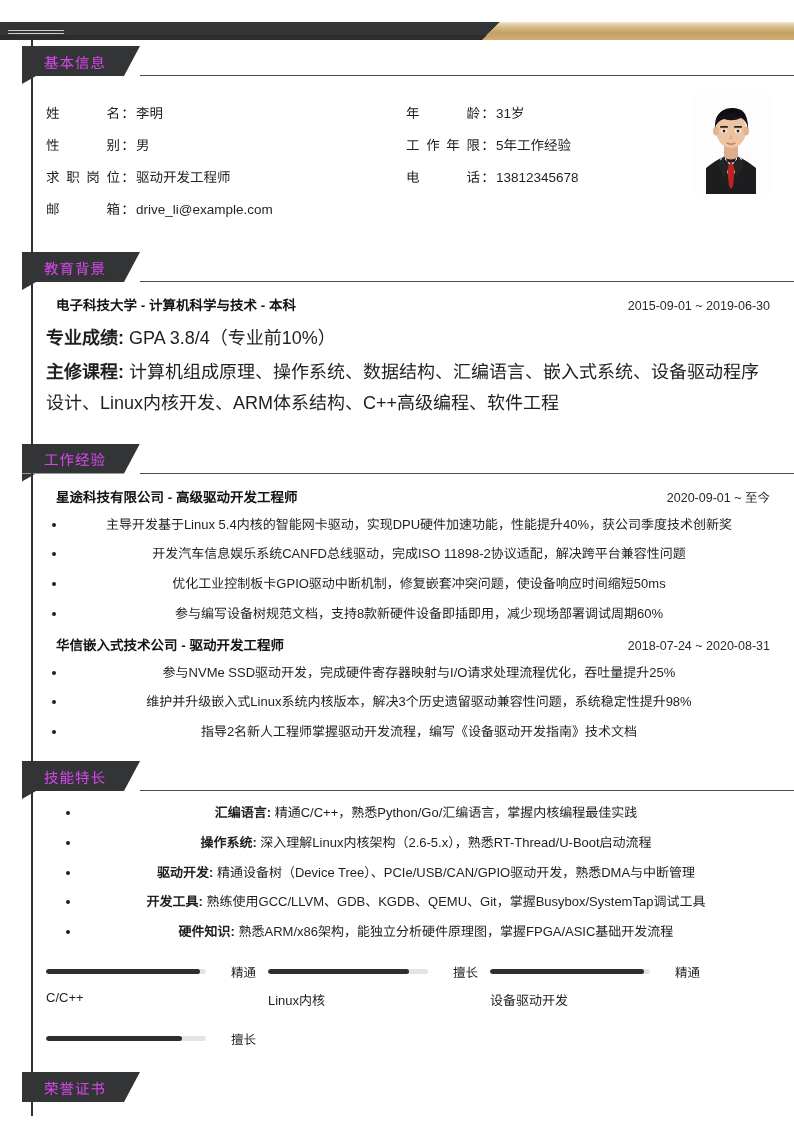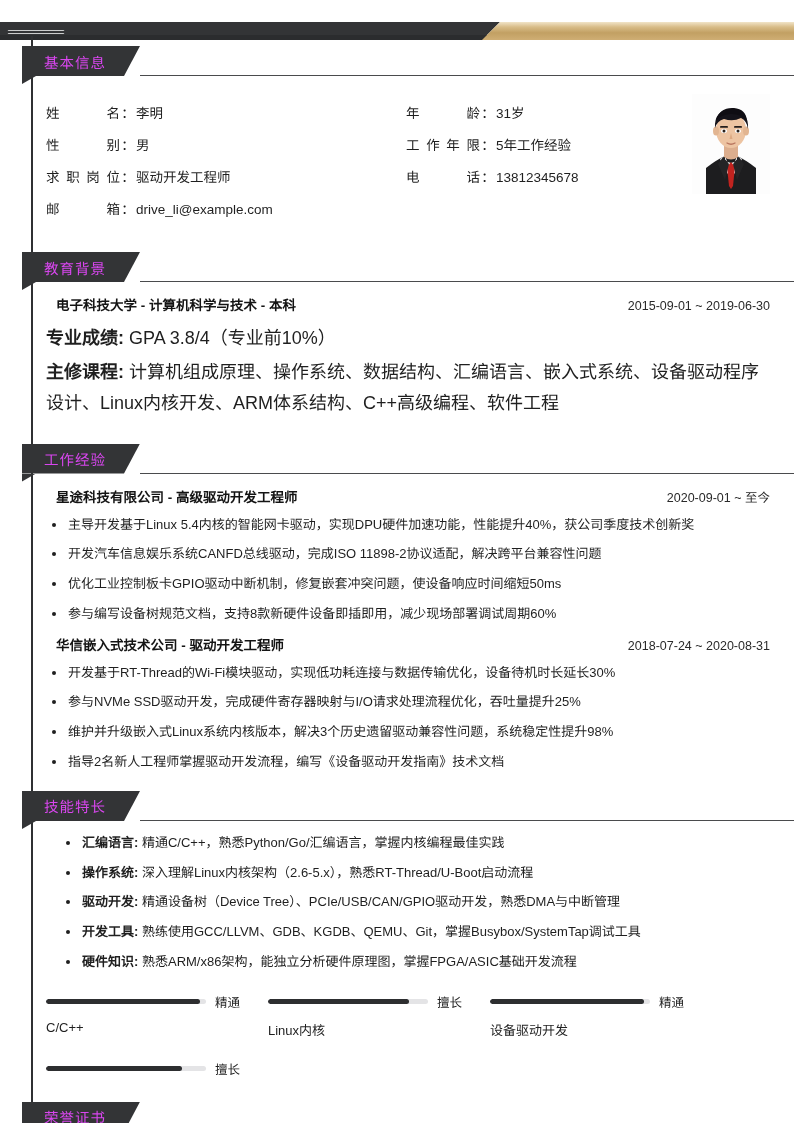--- a/index.html
+++ b/index.html
@@ -226,20 +226,21 @@
     color: #1f1f1f;
     margin-bottom: 2px;
   }
   .kv-line b { font-weight: bold; }
 
   
   ul.bullets {
     list-style: none;
     margin: 0 0 6px 0;
     padding: 0;
+    text-align: center;
   }
   ul.bullets li {
     position: relative;
     padding-left: 22px;
     font-size: 13px;
     line-height: 1.6;
     margin-bottom: 9px;
     color: #1f1f1f;
   }
   ul.bullets li::before {
@@ -260,21 +261,21 @@
     flex-wrap: wrap;
     padding-top: 10px;
   }
   .bar-item {
     width: 222px;
     margin-bottom: 20px;
   }
   .bar-top {
     display: flex;
     align-items: center;
-    gap: 9px;
+    gap: 25px;
   }
   .bar-track {
     position: relative;
     width: 160px;
     height: 5px;
     border-radius: 3px;
     background: #e4e4e6;
     overflow: hidden;
   }
   .bar-fill {
@@ -490,21 +491,20 @@
           <li>参与编写设备树规范文档，支持8款新硬件设备即插即用，减少现场部署调试周期60%</li>
         </ul>
       </div>
 
       <div class="entry" style="margin-top:6px;">
         <div class="entry-head">
           <div class="entry-title">华信嵌入式技术公司 - 驱动开发工程师</div>
           <div class="entry-date">2018-07-24 ~ 2020-08-31</div>
         </div>
         <ul class="bullets">
-          <li>开发基于RT-Thread的Wi-Fi模块驱动，实现低功耗连接与数据传输优化，设备待机时长延长30%</li>
           <li>参与NVMe SSD驱动开发，完成硬件寄存器映射与I/O请求处理流程优化，吞吐量提升25%</li>
           <li>维护并升级嵌入式Linux系统内核版本，解决3个历史遗留驱动兼容性问题，系统稳定性提升98%</li>
           <li>指导2名新人工程师掌握驱动开发流程，编写《设备驱动开发指南》技术文档</li>
         </ul>
       </div>
 
     </div>
   </div>
 
   <div class="section" style="margin-top:18px;">

